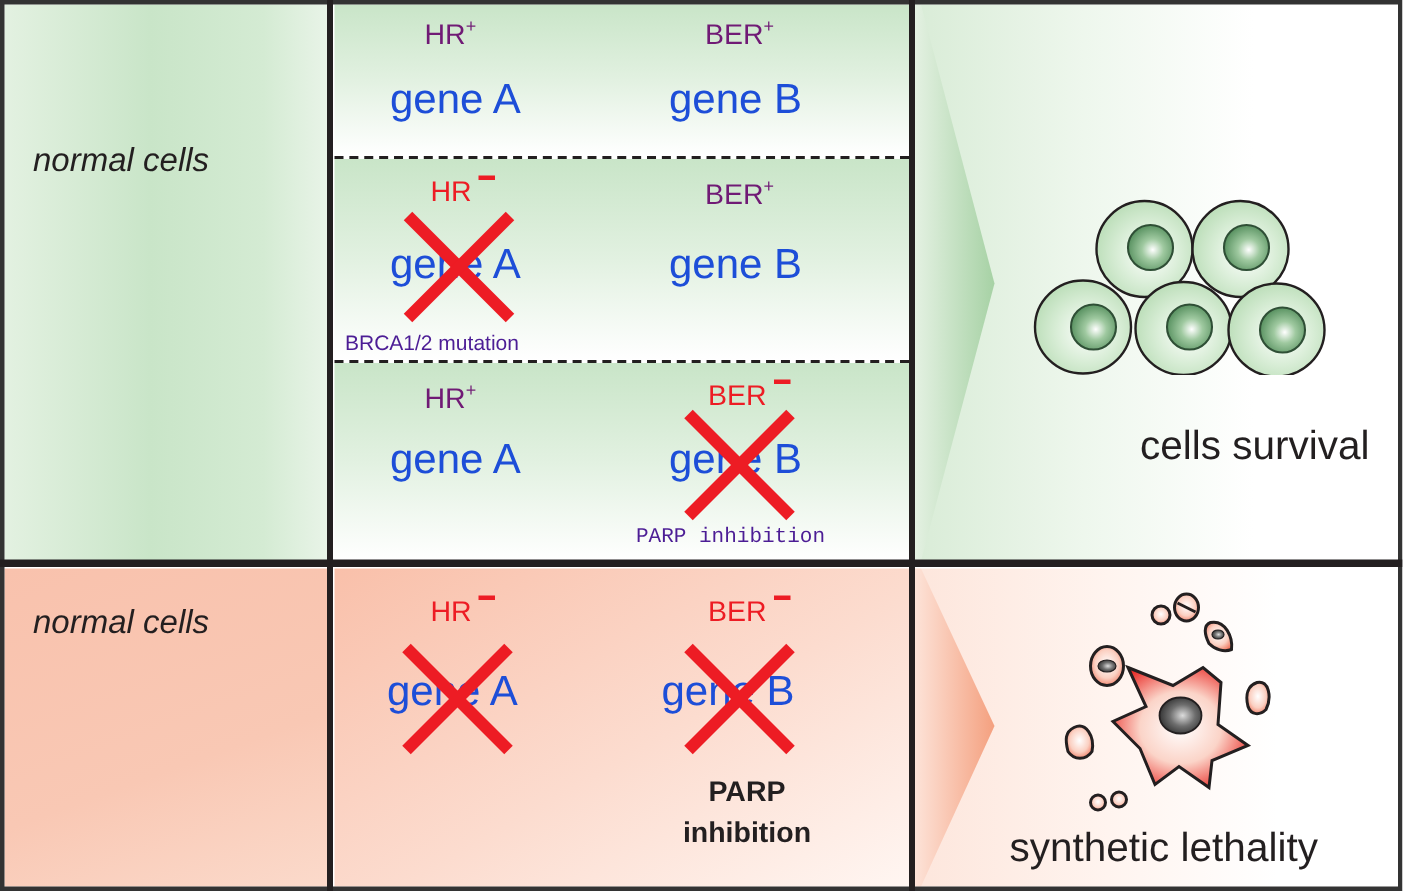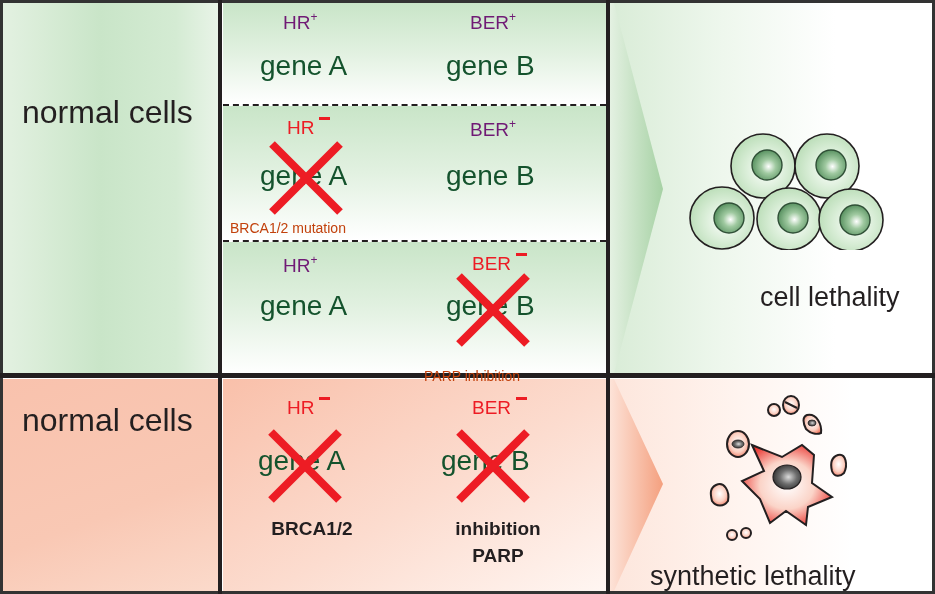--- a/index.html
+++ b/index.html
@@ -19,29 +19,29 @@
   #cancer-label-bg { left: 3px; top: 379px; width: 216px; height: 212px;
      background: linear-gradient(160deg, #f9c2ad 0%, #f9c8b4 60%, #fbdacb 100%); }
   .gene-row-bg { background: linear-gradient(180deg, #c9e5c8 0%, #e2f1e1 50%, #ffffff 100%); }
   #cancer-genes-bg { left: 223px; top: 379px; width: 383px; height: 212px;
      background: linear-gradient(150deg, #f9c0aa 0%, #fcdccf 55%, #fff6f2 100%); }
   #survival-bg { left: 610px; top: 3px; width: 322px; height: 371px;
      background: linear-gradient(90deg, #d9ecd7 0%, #eef7ed 35%, #ffffff 70%); }
   #lethality-bg { left: 610px; top: 379px; width: 322px; height: 212px;
      background: linear-gradient(90deg, #fde6dc 0%, #fff4ef 40%, #ffffff 75%); }
 
-  .row-label { position: absolute; font-size: 32px; color: #231f20; white-space: nowrap; }
+  .row-label { position: absolute; font-size: 22px; color: #231f20; white-space: nowrap; font-style: italic; }
   .status { position: absolute; font-size: 19px; white-space: nowrap; text-align: center; }
   .status.pos { color: #701a75; }
   .status.neg { color: #ed1c24; }
   .status sup { font-size: 12px; vertical-align: 8px; }
   .status .minus { display: inline-block; width: 11px; height: 3px; background: #ed1c24;
                    vertical-align: 14px; margin-left: 5px; }
-  .gene { position: absolute; font-size: 28px; color: #14532d; white-space: nowrap; text-align: center; }
-  .note { position: absolute; font-size: 14px; color: #c2410c; white-space: nowrap; }
+  .gene { position: absolute; font-size: 28px; color: #1d4ed8; white-space: nowrap; text-align: center; }
+  .note { position: absolute; font-size: 14px; color: #4c1d95; white-space: nowrap; }
   .bold-note { position: absolute; font-size: 19px; font-weight: bold; color: #231f20;
                text-align: center; line-height: 27px; white-space: nowrap; }
   .cross { position: absolute; width: 76px; height: 76px; }
   .outcome { position: absolute; font-size: 27px; color: #231f20; white-space: nowrap; }
   svg.abs { position: absolute; }
 </style>
 </head>
 <body>
 
 <div class="cell" id="normal-label-bg"></div>
@@ -98,41 +98,40 @@
 <div class="gene" style="left:446px;top:160px;">gene B</div>
 
 <div class="status pos" style="left:283px;top:253px;"><span>HR</span><sup>+</sup></div>
 <div class="gene" style="left:260px;top:290px;">gene A</div>
 <div class="status neg" style="left:472px;top:253px;"><span>BER</span><span class="minus"></span></div>
 <div class="gene" style="left:446px;top:290px;">gene B</div>
 <svg class="cross" style="left:455px;top:272px;" viewBox="0 0 76 76">
   <line x1="4" y1="4" x2="72" y2="72" stroke="#ed1c24" stroke-width="8"></line>
   <line x1="72" y1="4" x2="4" y2="72" stroke="#ed1c24" stroke-width="8"></line>
 </svg>
-<div class="note" style="left:424px;top:368px;">PARP inhibition</div>
+<div class="note" style="left:424px;top:350px;font-family:Liberation Mono, monospace;">PARP inhibition</div>
 
 <div class="status neg" style="left:287px;top:397px;"><span>HR</span><span class="minus"></span></div>
 <div class="gene" style="left:258px;top:445px;">gene A</div>
 <svg class="cross" style="left:267px;top:428px;" viewBox="0 0 76 76">
   <line x1="4" y1="4" x2="72" y2="72" stroke="#ed1c24" stroke-width="8"></line>
   <line x1="72" y1="4" x2="4" y2="72" stroke="#ed1c24" stroke-width="8"></line>
 </svg>
 <div class="bold-note" style="left:262px;top:515px;width:100px;">
-  <div>BRCA1/2</div>
 </div>
 
 <div class="status neg" style="left:472px;top:397px;"><span>BER</span><span class="minus"></span></div>
 <div class="gene" style="left:441px;top:445px;">gene B</div>
 <svg class="cross" style="left:455px;top:428px;" viewBox="0 0 76 76">
   <line x1="4" y1="4" x2="72" y2="72" stroke="#ed1c24" stroke-width="8"></line>
   <line x1="72" y1="4" x2="4" y2="72" stroke="#ed1c24" stroke-width="8"></line>
 </svg>
 <div class="bold-note" style="left:443px;top:515px;width:110px;">
+  <div>PARP</div>
   <div>inhibition</div>
-  <div>PARP</div>
 </div>
 
 <svg class="abs" style="left:685px;top:120px;" width="210" height="130" viewBox="0 0 210 130">
   <defs>
     <radialGradient id="cyto" cx="0.55" cy="0.55" r="0.6">
       <stop offset="0" stop-color="#ffffff"></stop>
       <stop offset="0.55" stop-color="#d8edd6"></stop>
       <stop offset="1" stop-color="#b8dcb5"></stop>
     </radialGradient>
     <radialGradient id="nuc" cx="0.55" cy="0.55" r="0.6">
@@ -149,21 +148,21 @@
     <ellipse cx="166" cy="100" rx="32" ry="31" fill="url(#cyto)"></ellipse>
   </g>
   <g stroke="#2f4f36" stroke-width="1.4">
     <circle cx="82" cy="45" r="15" fill="url(#nuc)"></circle>
     <circle cx="146" cy="45" r="15" fill="url(#nuc)"></circle>
     <circle cx="44" cy="98" r="15" fill="url(#nuc)"></circle>
     <circle cx="108" cy="98" r="15" fill="url(#nuc)"></circle>
     <circle cx="170" cy="100" r="15" fill="url(#nuc)"></circle>
   </g>
 </svg>
-<div class="outcome" style="left:760px;top:282px;">cell lethality</div>
+<div class="outcome" style="left:760px;top:282px;">cells survival</div>
 
 <svg class="abs" style="left:690px;top:385px;" width="180" height="170" viewBox="0 0 180 170">
   <defs>
     <radialGradient id="redcell" cx="0.5" cy="0.5" r="0.6">
       <stop offset="0" stop-color="#ffffff"></stop>
       <stop offset="0.5" stop-color="#fbd4c8"></stop>
       <stop offset="1" stop-color="#e8231f"></stop>
     </radialGradient>
     <radialGradient id="bleb" cx="0.5" cy="0.45" r="0.6">
       <stop offset="0" stop-color="#ffffff"></stop>
@@ -185,13 +184,13 @@
     <ellipse cx="101" cy="20" rx="8" ry="9" fill="url(#bleb)"></ellipse>
     <line x1="95" y1="17" x2="107" y2="23" stroke-width="2"></line>
     <path d="M117,30 C127,28 132,40 131,48 C126,50 120,48 116,44 C113,38 112,32 117,30 Z" fill="url(#bleb)"></path>
     <ellipse cx="122" cy="38" rx="4" ry="3" fill="url(#darknuc)" stroke-width="0.8"></ellipse>
     <path d="M148,70 C156,68 158,80 154,88 C150,92 144,92 142,86 C140,78 142,72 148,70 Z" fill="url(#bleb)"></path>
     <path d="M26,100 C34,96 40,106 38,116 C34,122 26,122 22,116 C20,108 20,103 26,100 Z" fill="url(#bleb)"></path>
     <circle cx="42" cy="150" r="5" fill="url(#bleb)"></circle>
     <circle cx="56" cy="148" r="5" fill="url(#bleb)"></circle>
   </g>
 </svg>
-<div class="outcome" style="left:650px;top:550px;margin-top:11px;">synthetic lethality</div>
+<div class="outcome" style="left:673px;top:550px;">synthetic lethality</div>
 
 </body></html>

